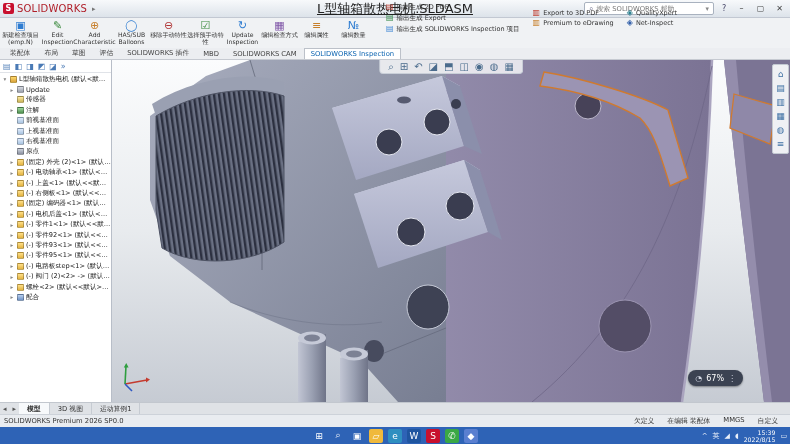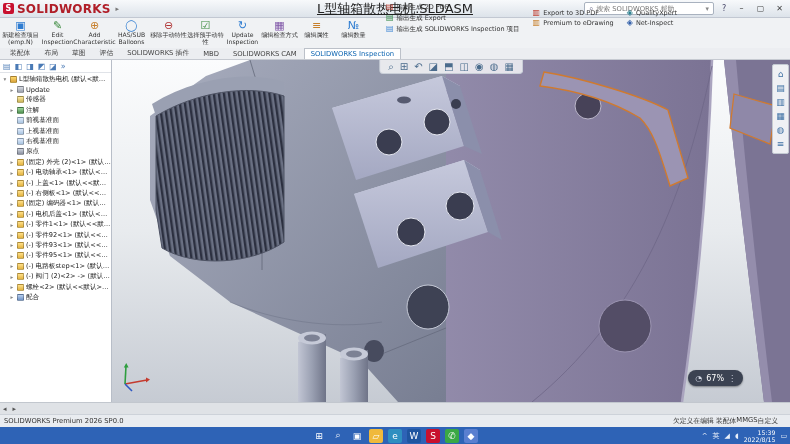--- a/index.html
+++ b/index.html
@@ -2,21 +2,21 @@
 <html><head>
 <meta charset="utf-8">
 <style>
 *{margin:0;padding:0;box-sizing:border-box;font-family:"DejaVu Sans","Liberation Sans",sans-serif;}
 html,body{width:790px;height:444px;overflow:hidden;background:#fff;}
 .window{width:790px;height:444px;display:flex;flex-direction:column;color:#333;}
 
 
 .titlebar{height:18px;background:linear-gradient(#f7f9fb,#dde3ea);display:flex;align-items:center;padding:0 3px;border-bottom:1px solid #c2c8d2;position:relative;flex:none;}
 .logo-mark{width:11px;height:11px;background:#c8102e;color:#fff;font-size:8px;font-weight:bold;display:flex;align-items:center;justify-content:center;border-radius:2px;margin-right:3px;flex:none;}
-.logo-text{font-weight:bold;color:#b01e28;font-size:12px;letter-spacing:.2px;}
+.logo-text{font-weight:normal;color:#b01e28;font-size:10px;letter-spacing:.2px;}
 .menu-arrow{color:#777;font-size:7px;margin-left:5px;}
 .doc-title{position:absolute;left:50%;transform:translateX(-50%);font-size:13px;color:#222;white-space:nowrap;text-decoration:underline;}
 .tb-right-cluster{margin-left:auto;display:flex;align-items:center;gap:4px;}
 .search-box{display:flex;align-items:center;gap:3px;background:#fff;border:1px solid #a9b2bf;border-radius:2px;height:13px;padding:0 4px;width:130px;color:#777;font-size:6.8px;white-space:nowrap;overflow:hidden;}
 .search-box .mag{color:#557;font-size:8px;}
 .help-ico{color:#446;font-size:8px;width:12px;text-align:center;}
 .winbtn{width:15px;text-align:center;font-size:8px;color:#444;}
 
 
 .ribbon{height:30px;background:#f0f2f4;display:flex;align-items:stretch;padding:1px 2px 0 2px;flex:none;overflow:hidden;}
@@ -65,21 +65,21 @@
 .triad{position:absolute;left:5px;bottom:10px;z-index:5;}
 
 
 .mtabs{height:12px;background:#dfe2e6;border-top:1px solid #c2c7ce;display:flex;align-items:center;font-size:6.8px;flex:none;}
 .mnav{padding:0 3px;color:#555;font-size:7px;}
 .mtab{padding:1px 8px;border-right:1px solid #c6cbd2;color:#333;white-space:nowrap;}
 .mtab.active{background:#f7f9fb;font-weight:bold;}
 
 
 .status{height:13px;background:#e9ecf0;border-top:1px solid #cdd2d9;display:flex;align-items:center;font-size:6.8px;color:#333;padding:0 4px;flex:none;}
-.status .sright{margin-left:auto;display:flex;gap:0;padding-right:8px;}
+.status .sright{margin-left:auto;display:flex;gap:13px;padding-right:8px;}
 
 
 .taskbar{height:17px;background:#2e63b6;display:flex;align-items:center;color:#fff;position:relative;flex:none;}
 .tbc{position:absolute;left:50%;transform:translateX(-50%);display:flex;gap:5px;align-items:center;}
 .tbi{width:14px;height:14px;border-radius:2px;display:flex;align-items:center;justify-content:center;font-size:9px;color:#fff;flex:none;}
 .tbr{margin-left:auto;display:flex;align-items:center;gap:5px;padding-right:3px;font-size:7px;}
 .clock{text-align:right;font-size:6.2px;line-height:7px;white-space:nowrap;}
 .tri{font-size:7px;color:#eaf0fa;}
 </style>
 </head>
@@ -537,20 +537,35 @@
         <line x1="8" y1="22" x2="9" y2="4" stroke="#2e9e3f" stroke-width="1.6"></line>
         <polygon points="9.2,1 6.8,5.5 11.6,5.5" fill="#2e9e3f"></polygon>
         <line x1="8" y1="22" x2="15" y2="29" stroke="#2e57c4" stroke-width="1.6"></line>
       </svg>
     </div>
   </div>
 
   <div class="mtabs">
     <span class="mnav">◂</span>
     <span class="mnav">▸</span>
+    <div style="display:flex;">
+
+        <div class="mtab active">
+          <span>模型</span>
+        </div>
+
+        <div class="mtab">
+          <span>3D 视图</span>
+        </div>
+
+        <div class="mtab">
+          <span>运动算例1</span>
+        </div>
+
+    </div>
   </div>
 
   <div class="status">
     <span>SOLIDWORKS Premium 2026 SP0.0</span>
     <div class="sright">
 
         <span>欠定义</span>
 
         <span>在编辑 装配体</span>
 

